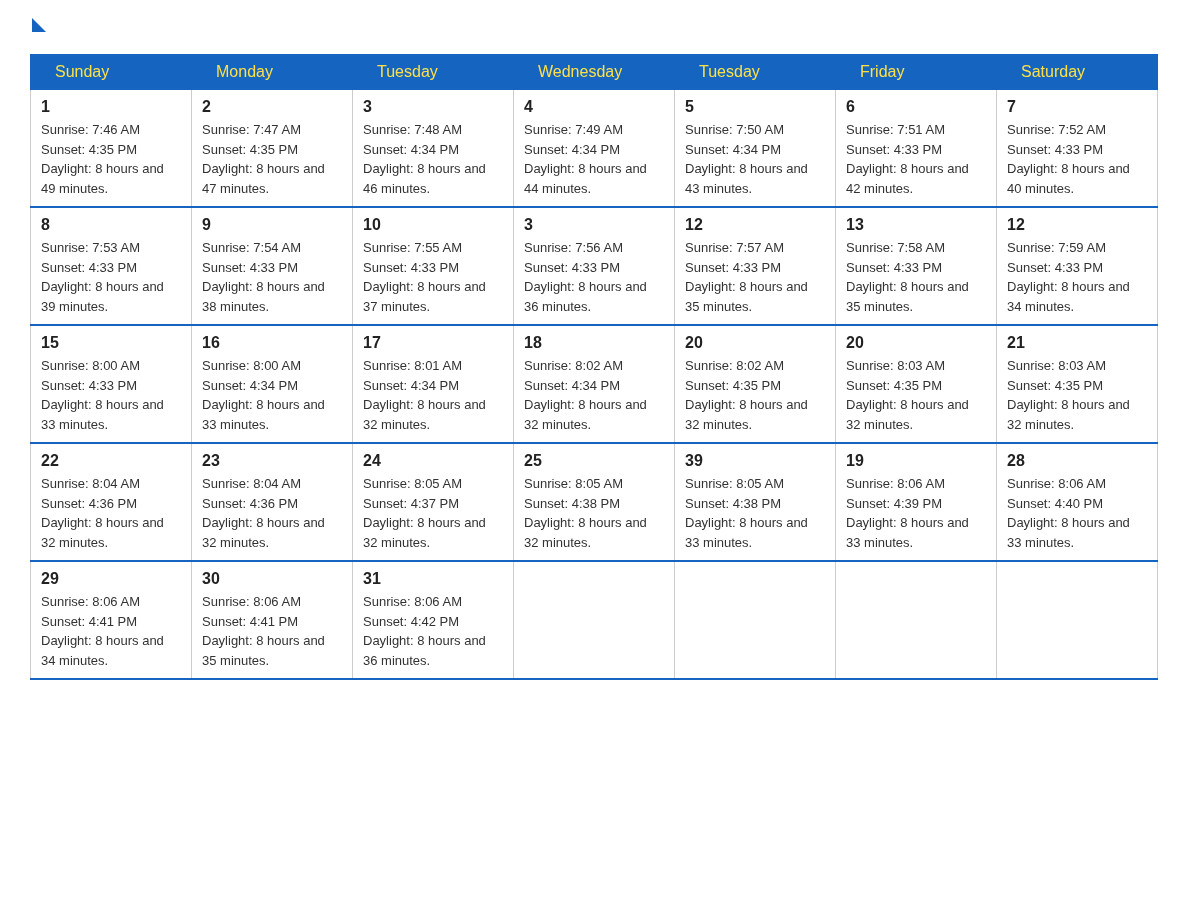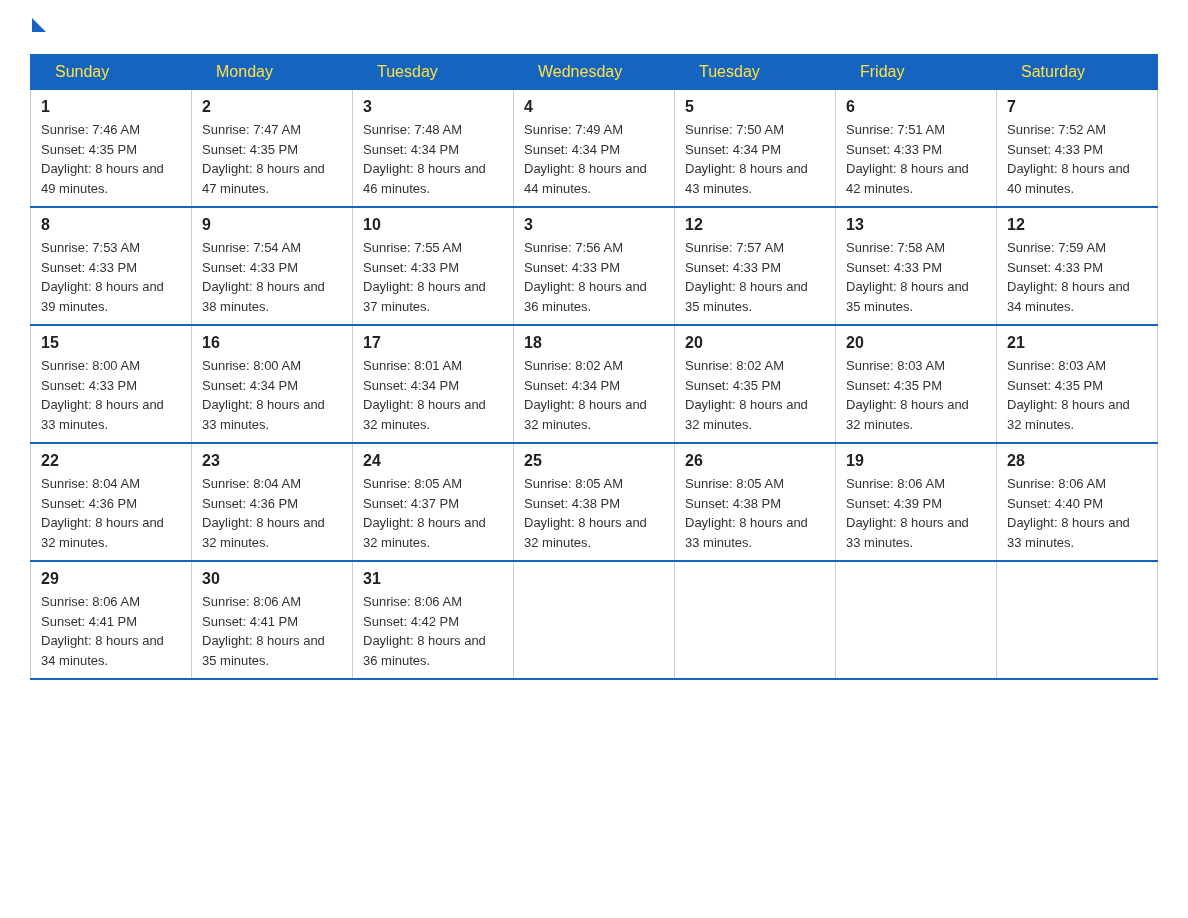--- a/index.html
+++ b/index.html
@@ -232,21 +232,21 @@
         </td>
         <td>
           <span class="day-number">24</span>
 <div class="day-info">Sunrise: 8:05 AM<br>Sunset: 4:37 PM<br>Daylight: 8 hours and 32 minutes.</div>
         </td>
         <td>
           <span class="day-number">25</span>
 <div class="day-info">Sunrise: 8:05 AM<br>Sunset: 4:38 PM<br>Daylight: 8 hours and 32 minutes.</div>
         </td>
         <td>
-          <span class="day-number">26</span>
+          <span class="day-number">39</span>
 <div class="day-info">Sunrise: 8:05 AM<br>Sunset: 4:38 PM<br>Daylight: 8 hours and 33 minutes.</div>
         </td>
         <td>
           <span class="day-number">19</span>
 <div class="day-info">Sunrise: 8:06 AM<br>Sunset: 4:39 PM<br>Daylight: 8 hours and 33 minutes.</div>
         </td>
         <td>
           <span class="day-number">28</span>
 <div class="day-info">Sunrise: 8:06 AM<br>Sunset: 4:40 PM<br>Daylight: 8 hours and 33 minutes.</div>
         </td>

